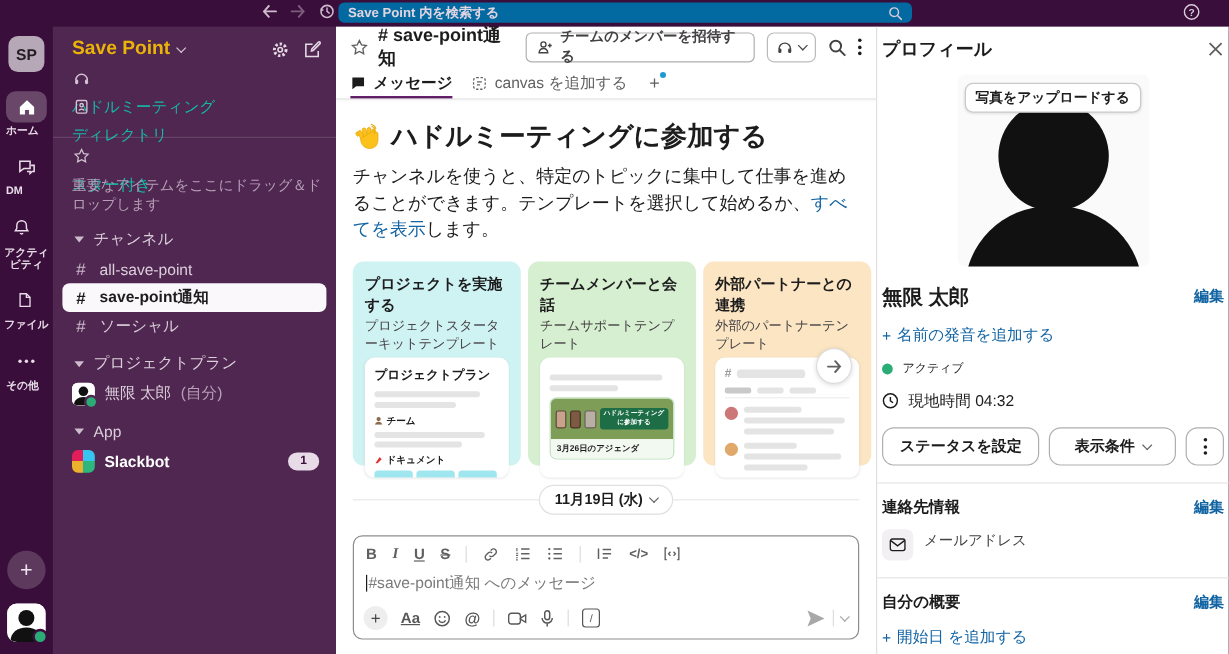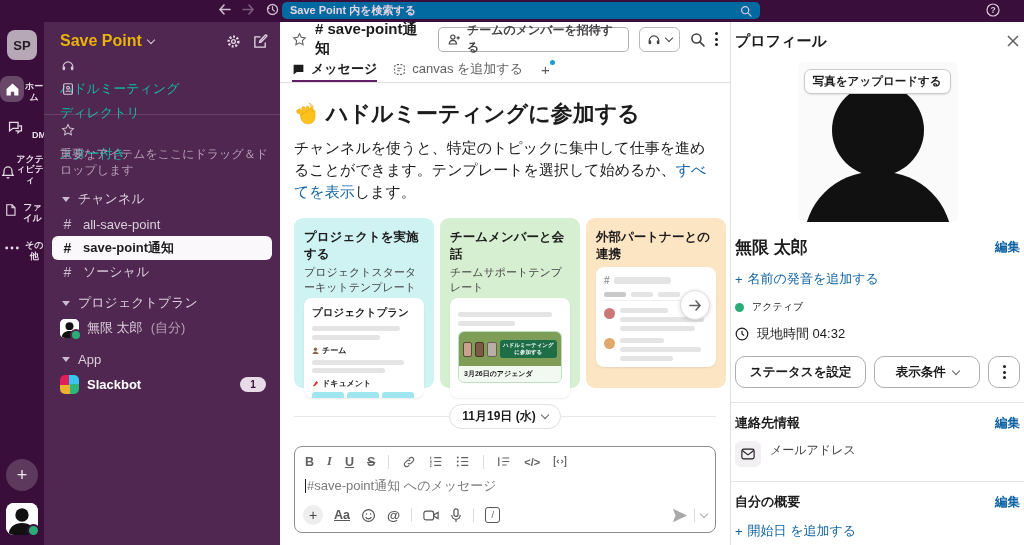--- a/index.html
+++ b/index.html
@@ -14,21 +14,21 @@
   .searchbar{position:absolute;left:282px;top:2px;width:478px;height:17px;background:#0369a1;border-radius:5px;display:flex;align-items:center;justify-content:space-between;padding:0 8px;box-sizing:border-box;}
   .searchbar .stext{font-size:11px;font-weight:700;color:#e2d5e2;}
   .help{position:absolute;right:24px;top:3px;color:#d9cbd9;}
 
   
   .shell{flex:1;display:flex;min-height:0;}
 
   
   .rail{width:44px;background:#3a0e3b;display:flex;flex-direction:column;align-items:center;padding-top:8px;box-sizing:border-box;flex:0 0 auto;}
   .ws-tile{width:30px;height:30px;border-radius:8px;background:#b7a8b7;color:#231c23;font-size:13px;font-weight:800;display:flex;align-items:center;justify-content:center;margin-bottom:16px;}
-  .rail-item{display:flex;flex-direction:row;align-items:flex-end;margin-bottom:12px;color:#e8dde8;cursor:pointer;}
+  .rail-item{display:flex;flex-direction:column;align-items:flex-start;margin-bottom:12px;color:#e8dde8;cursor:pointer;}
   .rail-ic{width:34px;height:26px;border-radius:8px;display:flex;align-items:center;justify-content:center;}
   .rail-item.active .rail-ic{background:rgba(255,255,255,.24);}
   .rail-label{font-size:9px;margin-top:2px;color:#e8dde8;font-weight:700;text-align:center;line-height:1.15;max-width:42px;}
   .rail-spacer{flex:1;}
   .rail-plus{width:32px;height:32px;border-radius:50%;background:rgba(255,255,255,.18);color:#efe6ef;display:flex;align-items:center;justify-content:center;font-size:18px;margin-bottom:12px;}
   .rail-avatar{width:32px;height:32px;border-radius:8px;background:#fff;position:relative;margin-bottom:10px;overflow:visible;}
   .rail-avatar svg{border-radius:8px;}
   .presence{position:absolute;right:-2px;bottom:-2px;width:9px;height:9px;border-radius:50%;background:#2bac76;border:2px solid #3a0e3b;}
 
   
@@ -488,20 +488,21 @@
                     <div class="cap-t">3月26日のアジェンダ</div>
 
                   </div>
                 </div>
               </div>
             </div>
           </div>
 
           <div class="card peach">
             <div class="card-t">外部パートナーとの連携</div>
+            <div class="card-s">外部のパートナーテンプレート</div>
             <div class="card-inner">
               <div style="display:flex;align-items:center;gap:4px;">
                   <span style="font-size:10px;color:#9a9a9a;font-weight:700;">#</span>
                   <div class="bar" style="width:55%;height:7px;"></div>
                 </div>
               <div class="ftabs">
                   <span class="ftab on"></span>
                   <span class="ftab"></span>
                   <span class="ftab"></span>
                 </div>

